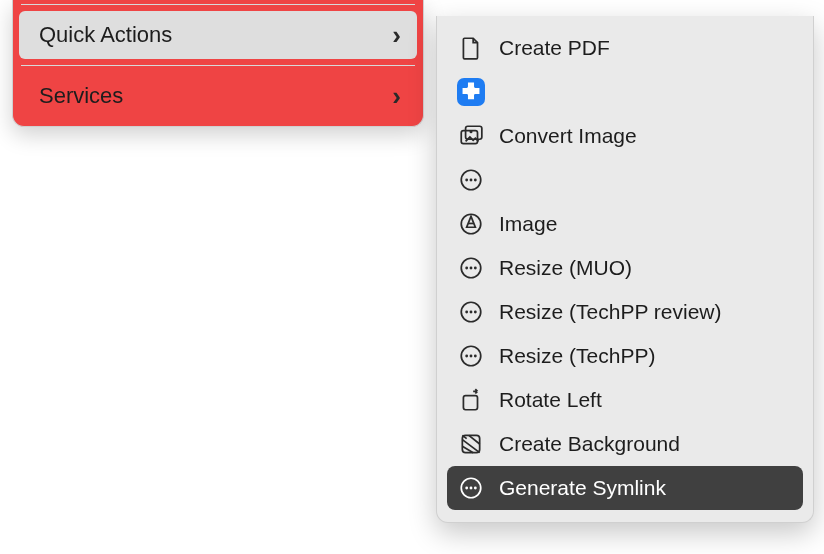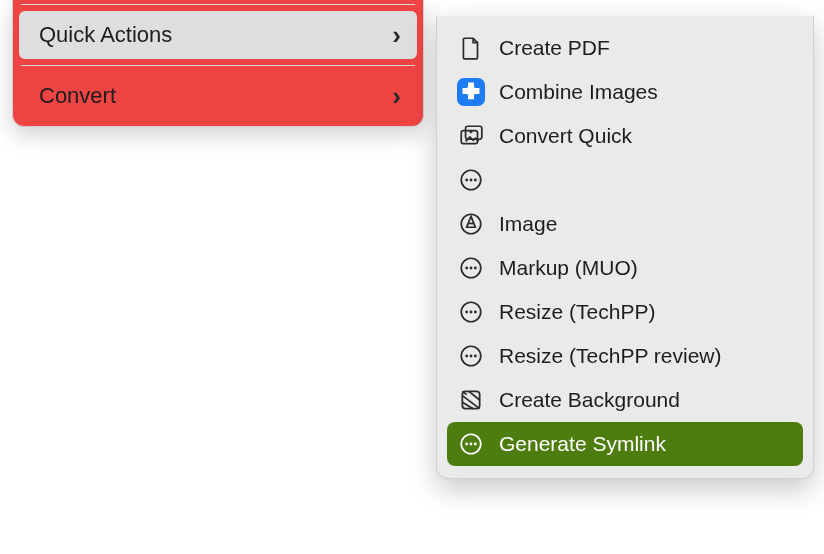--- a/index.html
+++ b/index.html
@@ -57,21 +57,21 @@
       display: flex;
       align-items: center;
       height: 44px;
       padding: 0 12px 0 10px;
       border-radius: 8px;
       font-size: 21px;
       color: #1d1d1d;
       cursor: default;
       gap: 14px;
     }
-    .submenu-item.selected { background: #4d7c0f; color: #fff; }
+    .submenu-item.selected { background: #404040; color: #fff; }
     .submenu-item.selected .icon-slot svg { stroke: #fff; }
     .submenu-item.selected .icon-slot .ellipsis-circle circle.outer { stroke:#fff; }
     .submenu-item.selected .icon-slot .ellipsis-circle circle.dot { fill:#fff; }
 
     .icon-slot {
       width: 28px; height: 28px; flex: 0 0 28px;
       display: flex; align-items: center; justify-content: center;
     }
     .icon-slot svg { width: 26px; height: 26px; stroke: #2b2b2b; fill: none; stroke-width: 1.6; }
 
@@ -89,21 +89,21 @@
 <div class="root">
 
   <div class="parent-menu">
     <div class="parent-sep"></div>
     <div class="parent-item hover">
       <span class="label">Quick Actions</span>
       <span class="chev">›</span>
     </div>
     <div class="parent-sep"></div>
     <div class="parent-item">
-      <span class="label">Convert</span>
+      <span class="label">Services</span>
       <span class="chev">›</span>
     </div>
   </div>
 
   <div class="submenu">
     <div class="submenu-list">
 
       <div class="submenu-item">
         <span class="icon-slot">
           <svg viewBox="0 0 24 24">
@@ -115,33 +115,32 @@
       </div>
 
       <div class="submenu-item">
         <span class="icon-slot">
           <span class="plugin-badge">
             <svg viewBox="0 0 24 24" stroke-width="0">
                 <path d="M10 4h4v3a2 2 0 0 0 2 2h3v4h-3a2 2 0 0 0-2 2v3h-4v-3a2 2 0 0 0-2-2H5v-4h3a2 2 0 0 0 2-2V4z"></path>
               </svg>
           </span>
         </span>
-        <span class="label">Combine Images</span>
       </div>
 
       <div class="submenu-item">
         <span class="icon-slot">
           <svg viewBox="0 0 24 24">
               <rect x="3" y="7" width="15" height="12" rx="2"></rect>
               <rect x="7" y="3" width="15" height="12" rx="2"></rect>
               <circle cx="12" cy="8" r="1.4" fill="#2b2b2b" stroke="none"></circle>
               <path d="M7 17l4-4 3 3 2-2 3 3"></path>
             </svg>
         </span>
-        <span class="label">Convert Quick</span>
+        <span class="label">Convert Image</span>
       </div>
 
       <div class="submenu-item">
         <span class="icon-slot">
           <svg viewBox="0 0 24 24" class="ellipsis-circle">
               <circle class="outer" cx="12" cy="12" r="9"></circle>
               <circle class="dot" cx="8" cy="12" r="1.3" fill="#2b2b2b" stroke="none"></circle>
               <circle class="dot" cx="12" cy="12" r="1.3" fill="#2b2b2b" stroke="none"></circle>
               <circle class="dot" cx="16" cy="12" r="1.3" fill="#2b2b2b" stroke="none"></circle>
             </svg>
@@ -161,47 +160,56 @@
 
       <div class="submenu-item">
         <span class="icon-slot">
           <svg viewBox="0 0 24 24" class="ellipsis-circle">
               <circle class="outer" cx="12" cy="12" r="9"></circle>
               <circle class="dot" cx="8" cy="12" r="1.3" fill="#2b2b2b" stroke="none"></circle>
               <circle class="dot" cx="12" cy="12" r="1.3" fill="#2b2b2b" stroke="none"></circle>
               <circle class="dot" cx="16" cy="12" r="1.3" fill="#2b2b2b" stroke="none"></circle>
             </svg>
         </span>
-        <span class="label">Markup (MUO)</span>
+        <span class="label">Resize (MUO)</span>
+      </div>
+
+      <div class="submenu-item">
+        <span class="icon-slot">
+          <svg viewBox="0 0 24 24" class="ellipsis-circle">
+              <circle class="outer" cx="12" cy="12" r="9"></circle>
+              <circle class="dot" cx="8" cy="12" r="1.3" fill="#2b2b2b" stroke="none"></circle>
+              <circle class="dot" cx="12" cy="12" r="1.3" fill="#2b2b2b" stroke="none"></circle>
+              <circle class="dot" cx="16" cy="12" r="1.3" fill="#2b2b2b" stroke="none"></circle>
+            </svg>
+        </span>
+        <span class="label">Resize (TechPP review)</span>
       </div>
 
       <div class="submenu-item">
         <span class="icon-slot">
           <svg viewBox="0 0 24 24" class="ellipsis-circle">
               <circle class="outer" cx="12" cy="12" r="9"></circle>
               <circle class="dot" cx="8" cy="12" r="1.3" fill="#2b2b2b" stroke="none"></circle>
               <circle class="dot" cx="12" cy="12" r="1.3" fill="#2b2b2b" stroke="none"></circle>
               <circle class="dot" cx="16" cy="12" r="1.3" fill="#2b2b2b" stroke="none"></circle>
             </svg>
         </span>
         <span class="label">Resize (TechPP)</span>
       </div>
 
       <div class="submenu-item">
         <span class="icon-slot">
-          <svg viewBox="0 0 24 24" class="ellipsis-circle">
-              <circle class="outer" cx="12" cy="12" r="9"></circle>
-              <circle class="dot" cx="8" cy="12" r="1.3" fill="#2b2b2b" stroke="none"></circle>
-              <circle class="dot" cx="12" cy="12" r="1.3" fill="#2b2b2b" stroke="none"></circle>
-              <circle class="dot" cx="16" cy="12" r="1.3" fill="#2b2b2b" stroke="none"></circle>
-            </svg>
-        </span>
-        <span class="label">Resize (TechPP review)</span>
-      </div>
-
+          <svg viewBox="0 0 24 24">
+              <rect x="5" y="8" width="13" height="13" rx="2"></rect>
+              <path d="M14 4h4M18 4l-2-2M18 4l-2 2"></path>
+            </svg>
+        </span>
+        <span class="label">Rotate Left</span>
+      </div>
 
 
       <div class="submenu-item">
         <span class="icon-slot">
           <svg viewBox="0 0 24 24">
               <rect x="4" y="4" width="16" height="16" rx="3"></rect>
               <path d="M4 8l16 12M4 14l10 6M10 4l10 8M4 4l4 3"></path>
             </svg>
         </span>
         <span class="label">Create Background</span>

